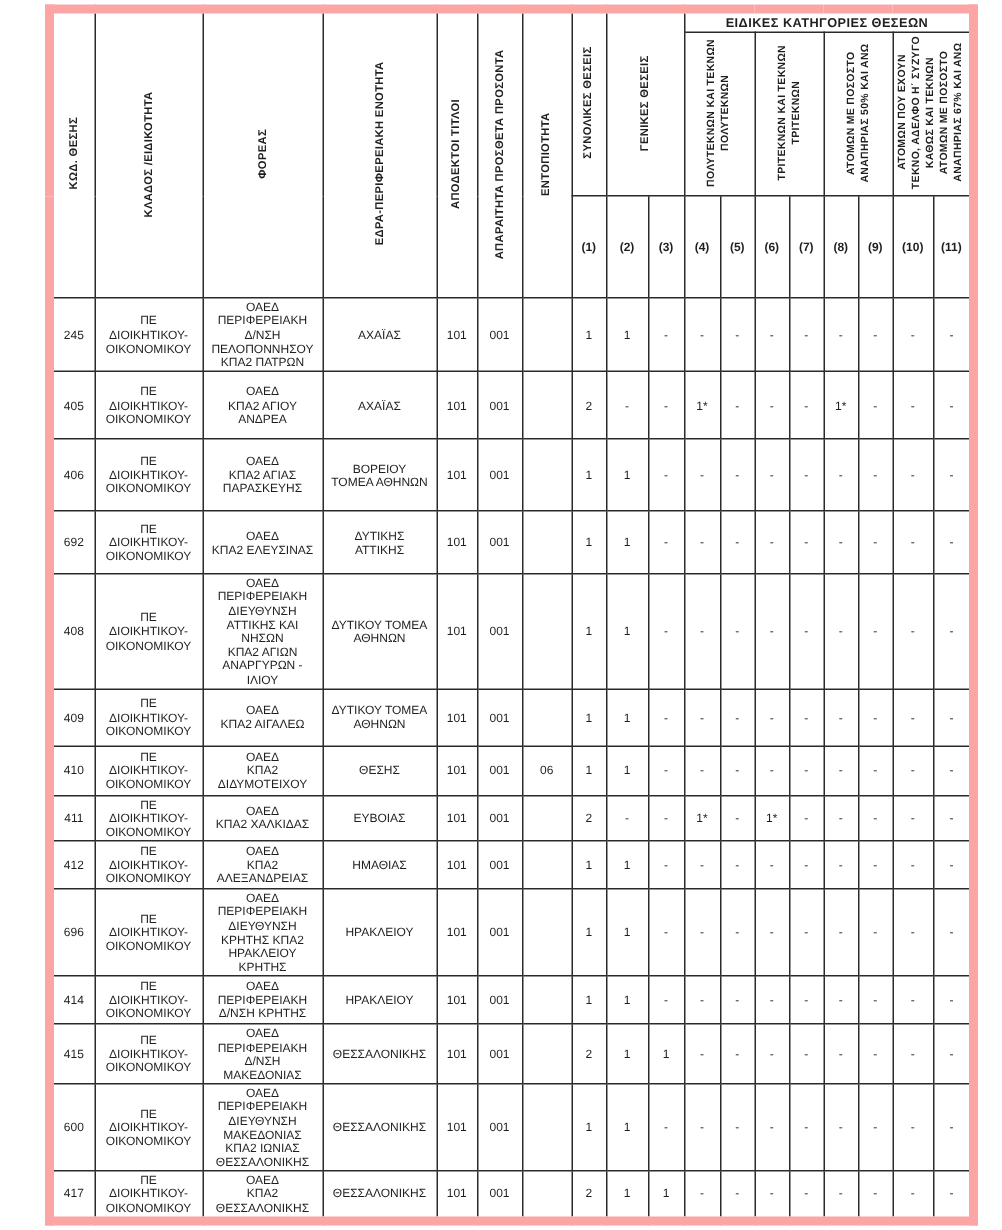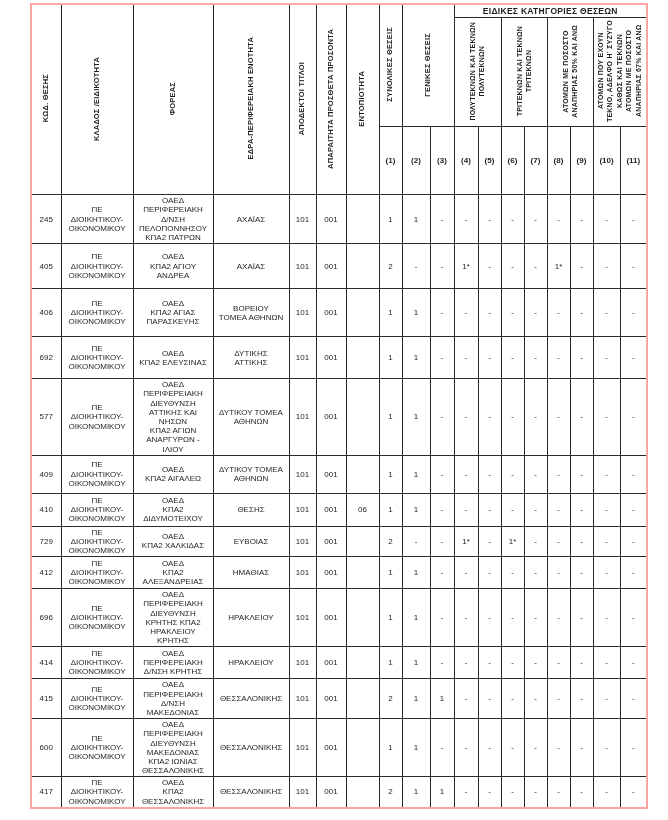--- a/index.html
+++ b/index.html
@@ -17,21 +17,21 @@
     width: 668px;
     height: 820px;
   }
   table.positions {
     position: absolute;
     left: 30px;
     top: 3px;
     border-collapse: collapse;
     table-layout: fixed;
     width: 492px;
-    border: 2px solid #fca5a5;
+    border: 6px solid #fca5a5;
     padding-left: 47px;
   }
   th, td {
     border: 1px solid #2a2a2a;
     text-align: center;
     vertical-align: middle;
     padding: 1px;
     overflow: hidden;
   }
   thead th {
@@ -236,21 +236,21 @@
           <td>-</td>
           <td>-</td>
           <td>-</td>
           <td>-</td>
           <td>-</td>
           <td>-</td>
           <td>-</td>
           <td>-</td>
         </tr>
         <tr>
-          <td>577</td>
+          <td>408</td>
           <td class="pre">ΠΕ
 ΔΙΟΙΚΗΤΙΚΟΥ-
 ΟΙΚΟΝΟΜΙΚΟΥ</td>
           <td class="pre">ΟΑΕΔ
 ΠΕΡΙΦΕΡΕΙΑΚΗ
 ΔΙΕΥΘΥΝΣΗ
 ΑΤΤΙΚΗΣ ΚΑΙ
 ΝΗΣΩΝ
 ΚΠΑ2 ΑΓΙΩΝ
 ΑΝΑΡΓΥΡΩΝ -
@@ -314,21 +314,21 @@
           <td>-</td>
           <td>-</td>
           <td>-</td>
           <td>-</td>
           <td>-</td>
           <td>-</td>
           <td>-</td>
           <td>-</td>
         </tr>
         <tr>
-          <td>729</td>
+          <td>411</td>
           <td class="pre">ΠΕ
 ΔΙΟΙΚΗΤΙΚΟΥ-
 ΟΙΚΟΝΟΜΙΚΟΥ</td>
           <td class="pre">ΟΑΕΔ
 ΚΠΑ2 ΧΑΛΚΙΔΑΣ</td>
           <td class="pre">ΕΥΒΟΙΑΣ</td>
           <td>101</td>
           <td>001</td>
           <td></td>
           <td>2</td>

